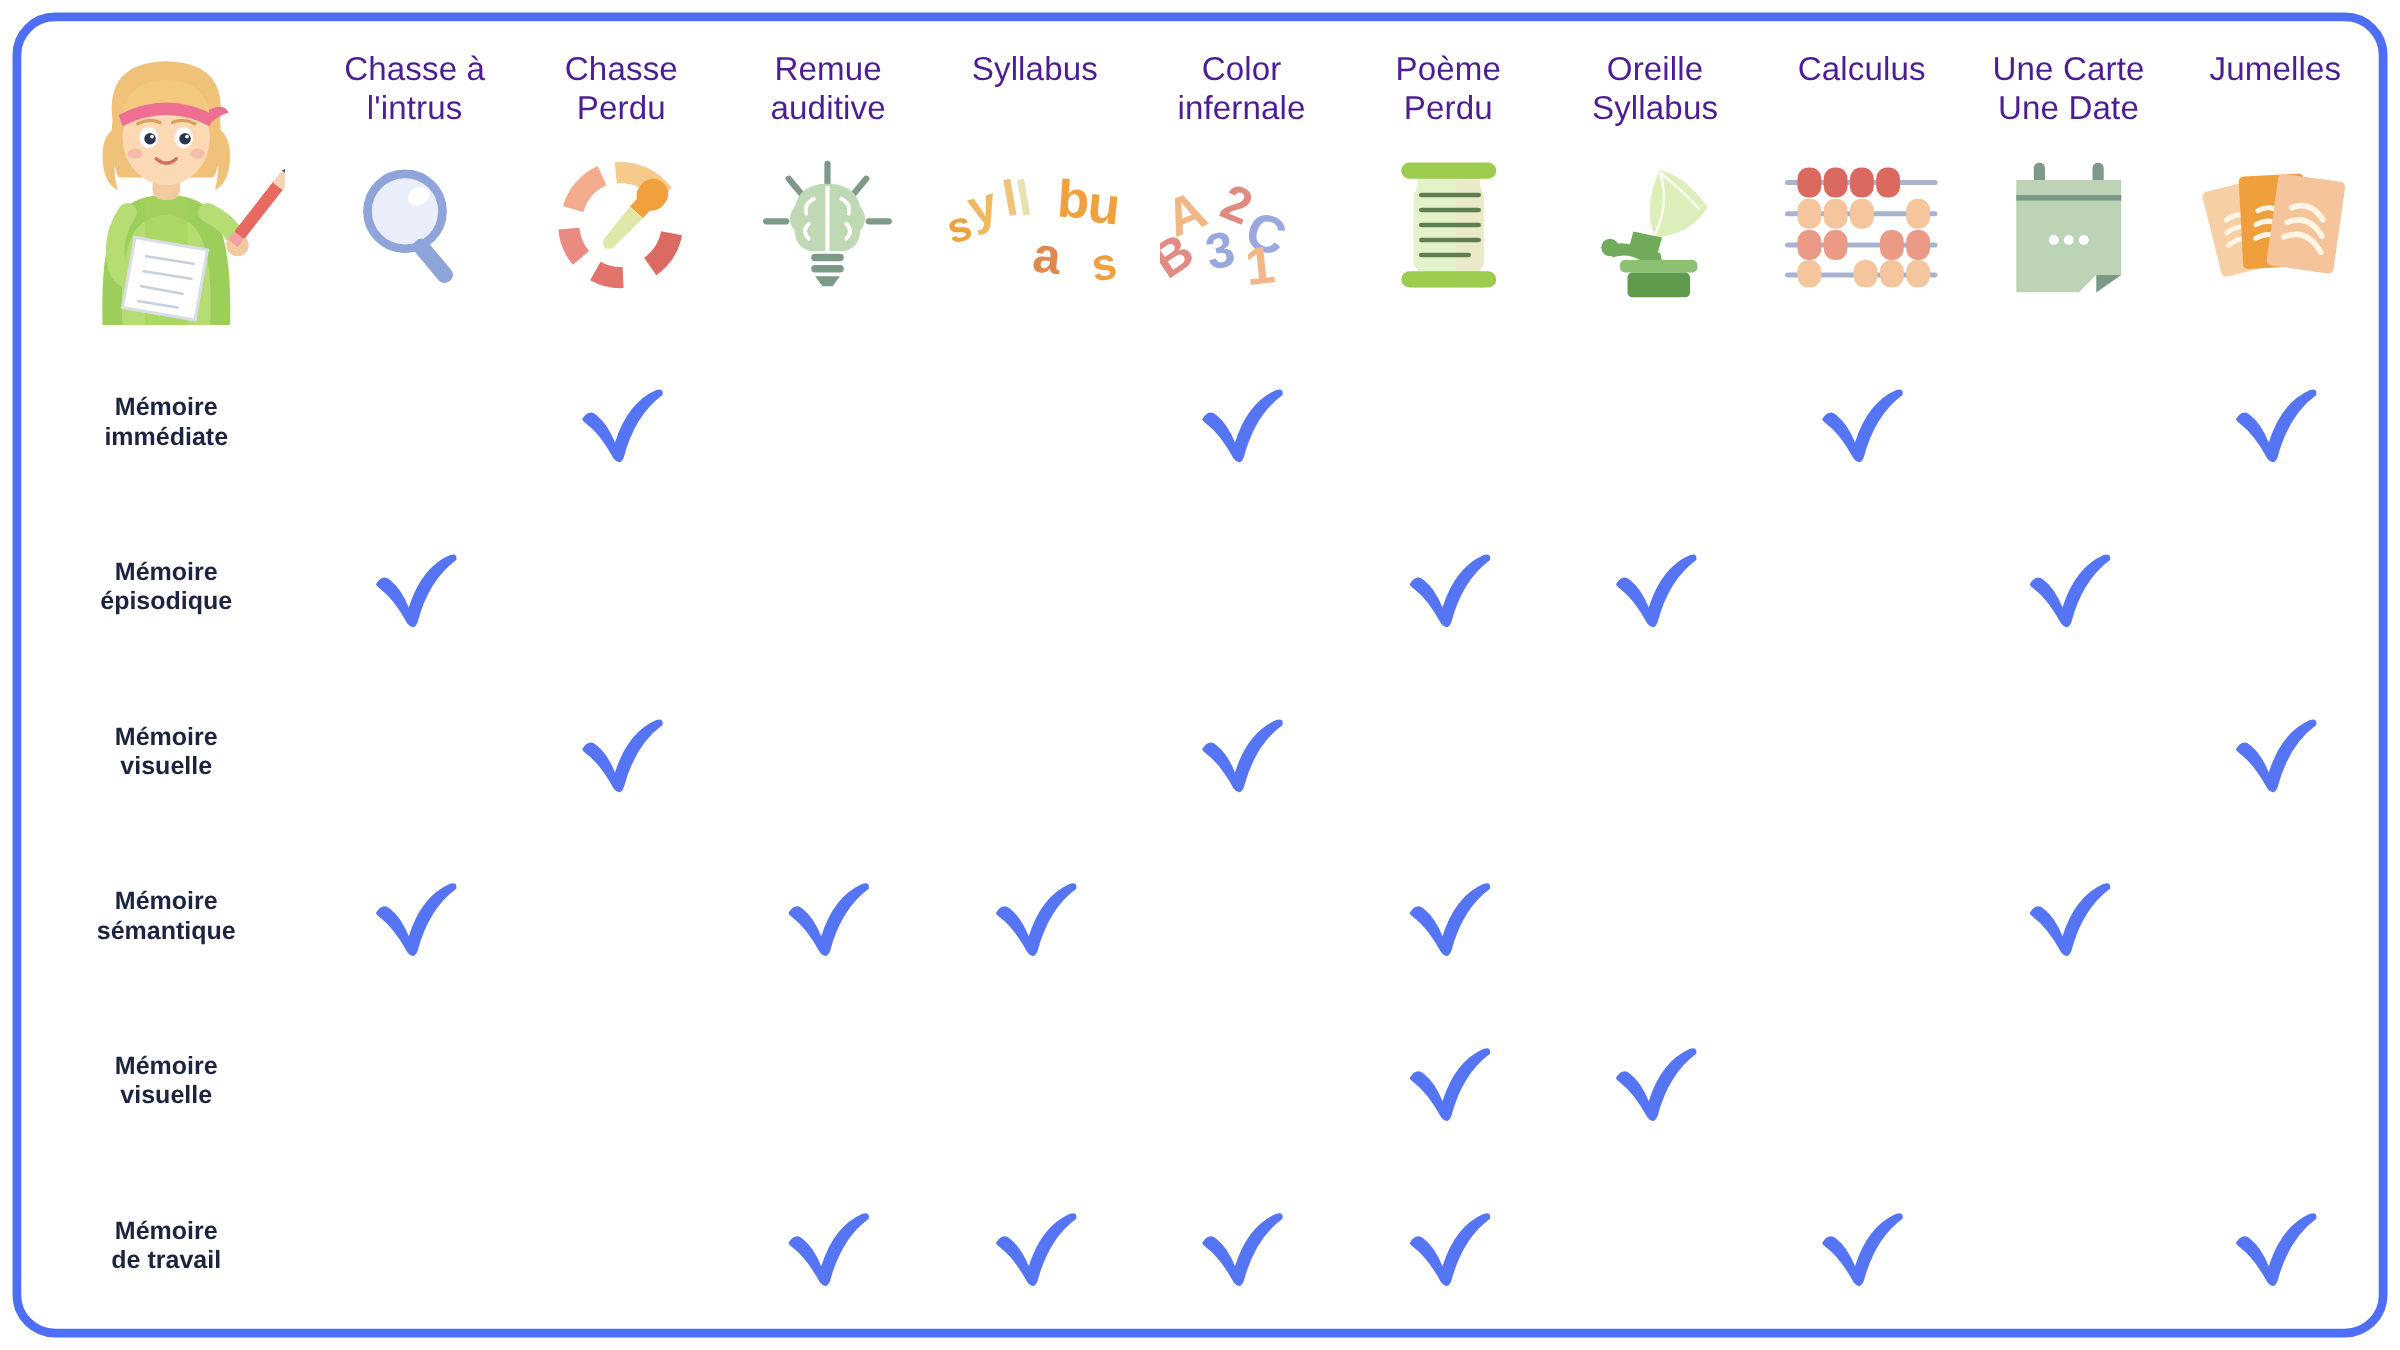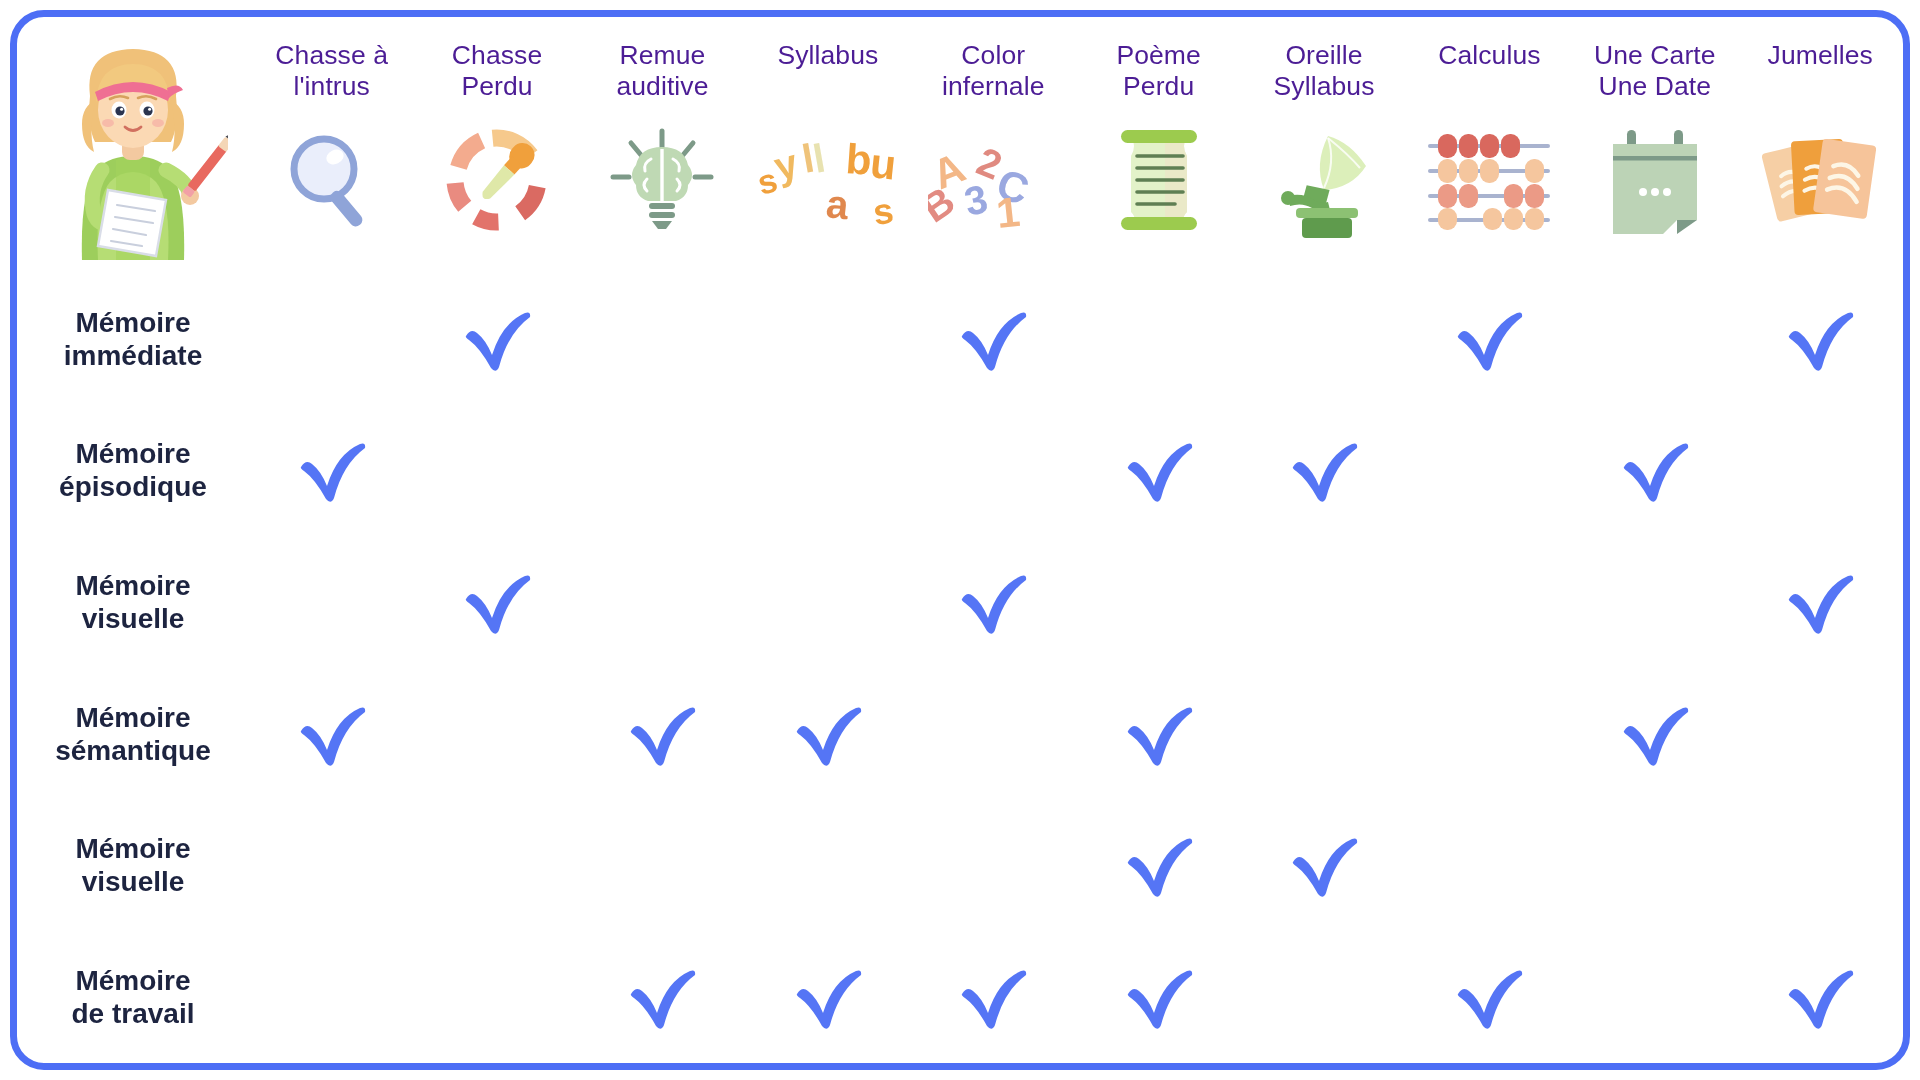--- a/index.html
+++ b/index.html
@@ -63,21 +63,21 @@
   }
   .game-title span { display: block; }
   .game-icon {
     height: 140px;
     display: flex;
     align-items: center;
     justify-content: center;
     margin-top: 4px;
   }
   .row-label {
-    font-size: 28px;
+    font-size: 20px;
     line-height: 1.18;
     color: #1d2440;
     text-align: center;
     padding: 0 6px;
   }
   .row-label span { display: block; }
 
   
   .check { display: inline-block; width: 74px; height: 70px; }
   .check svg { width: 100%; height: 100%; display: block; }

